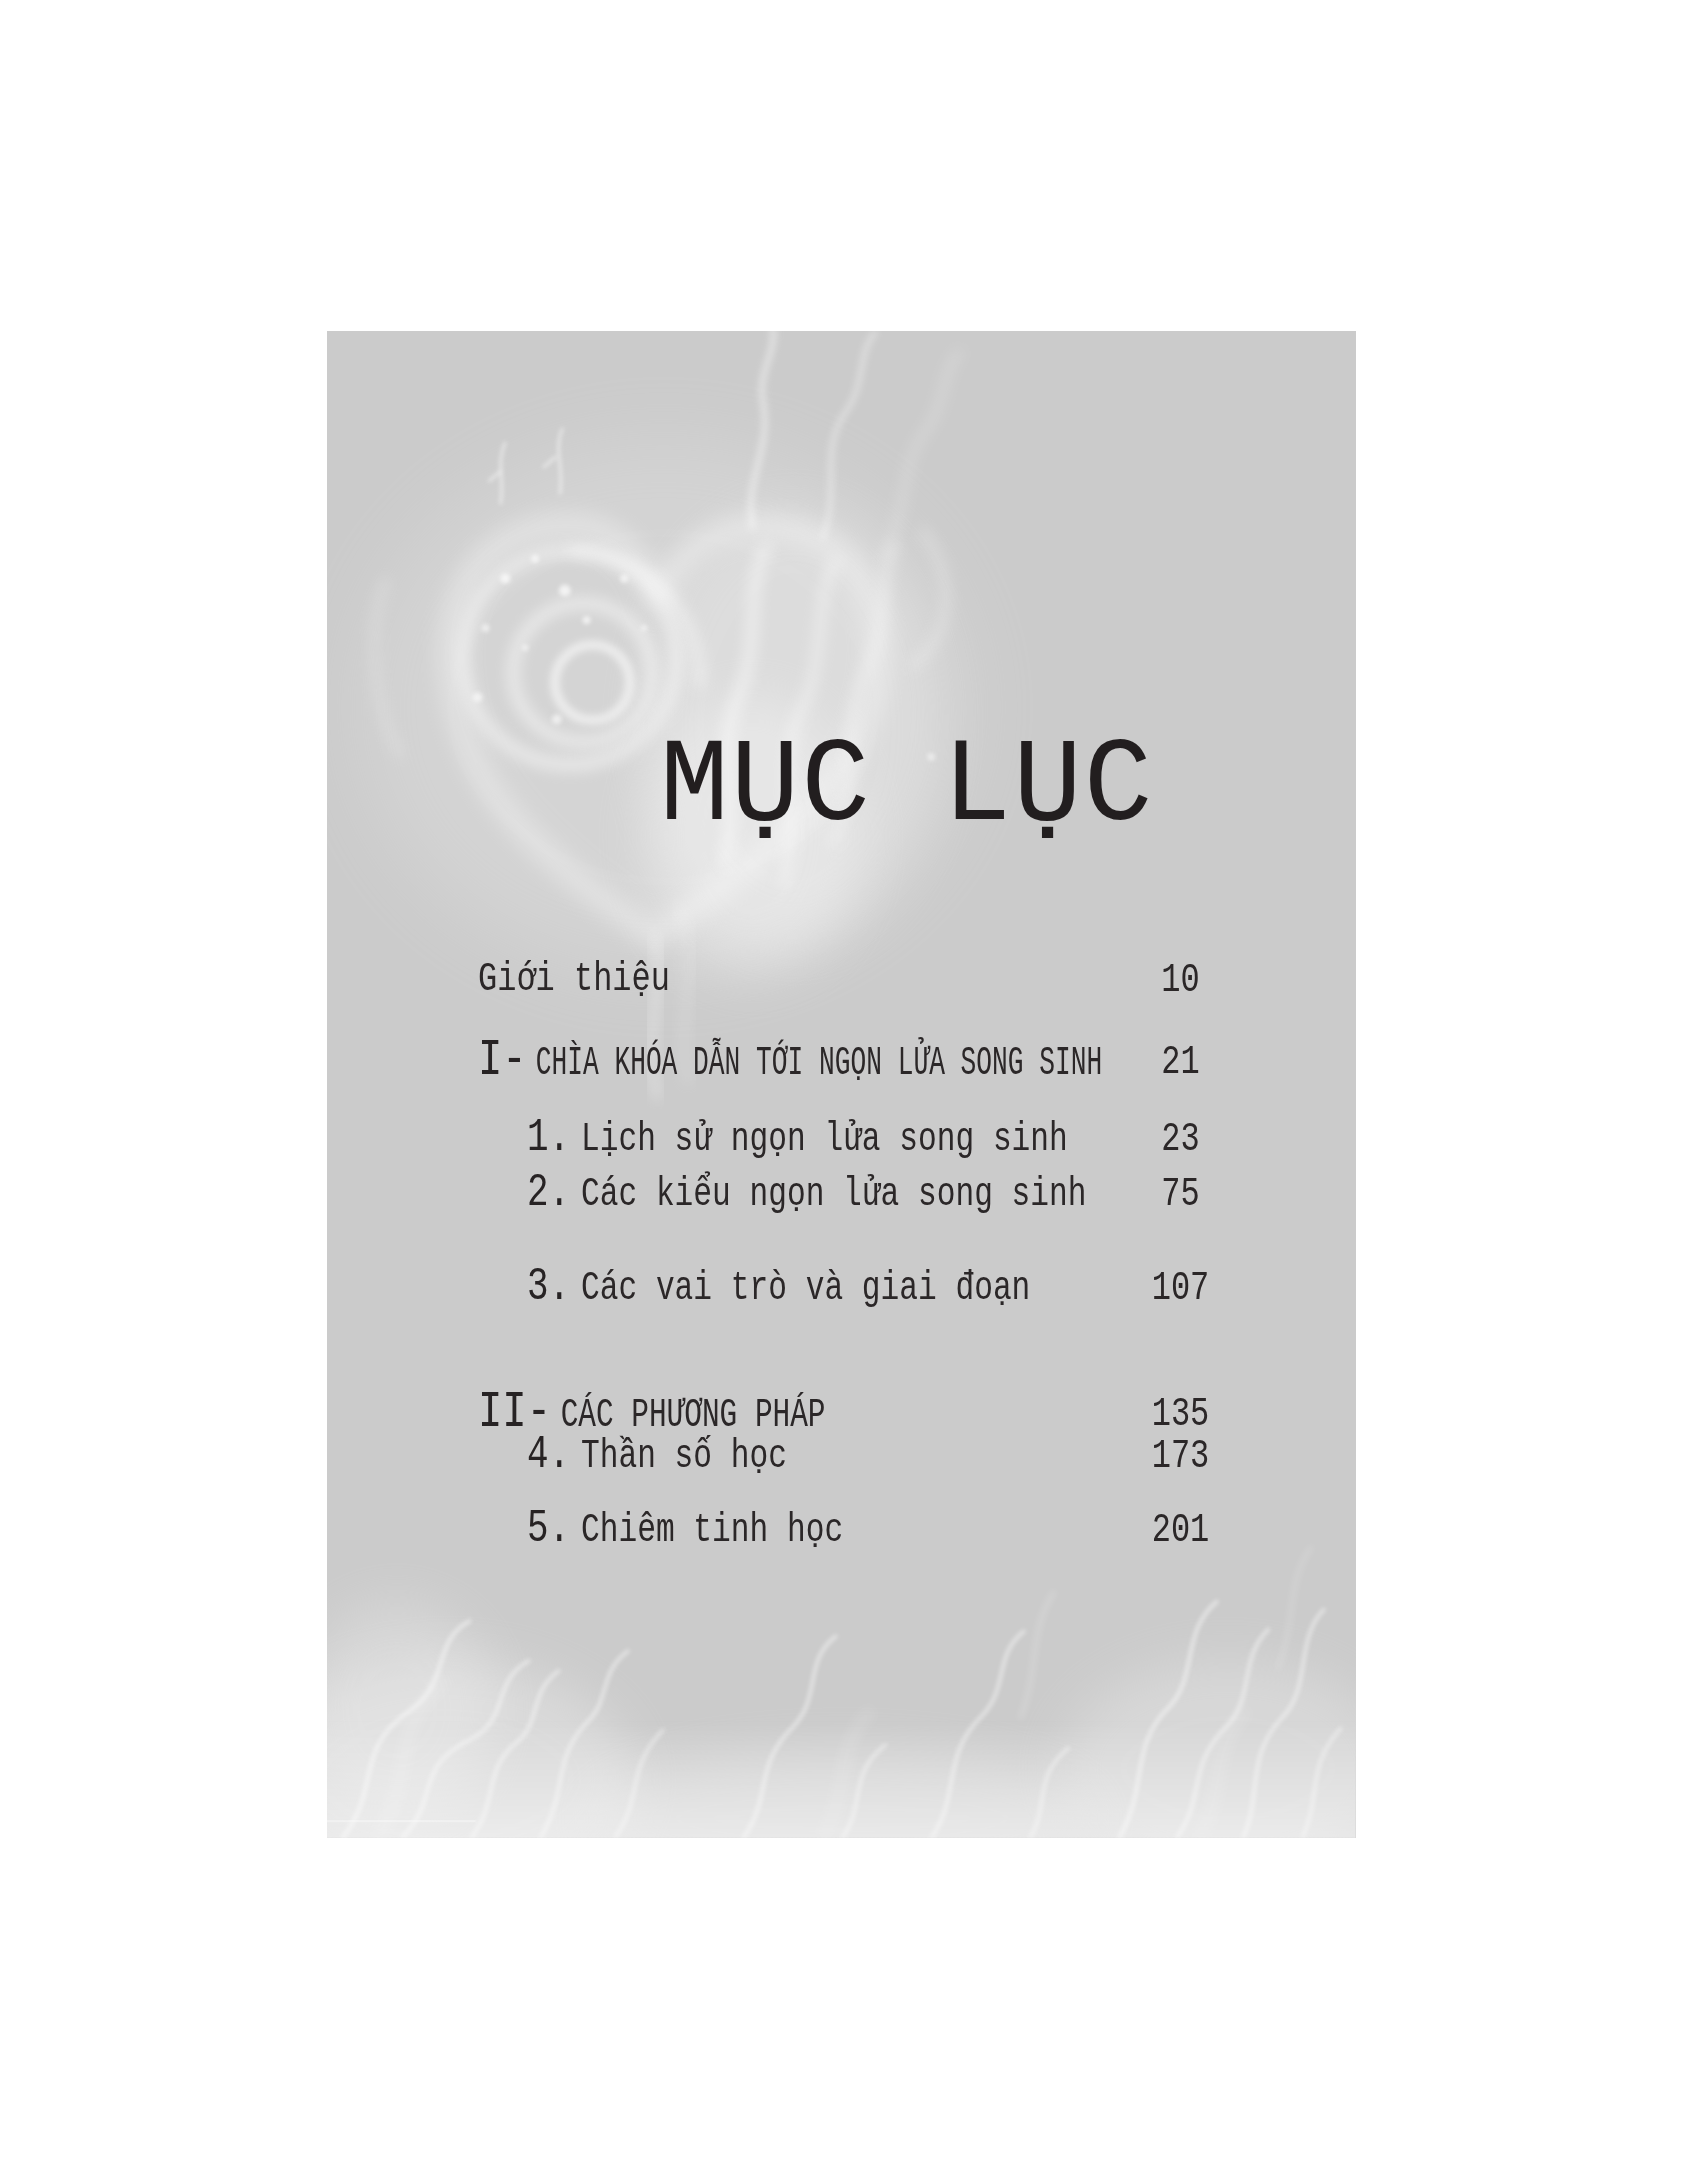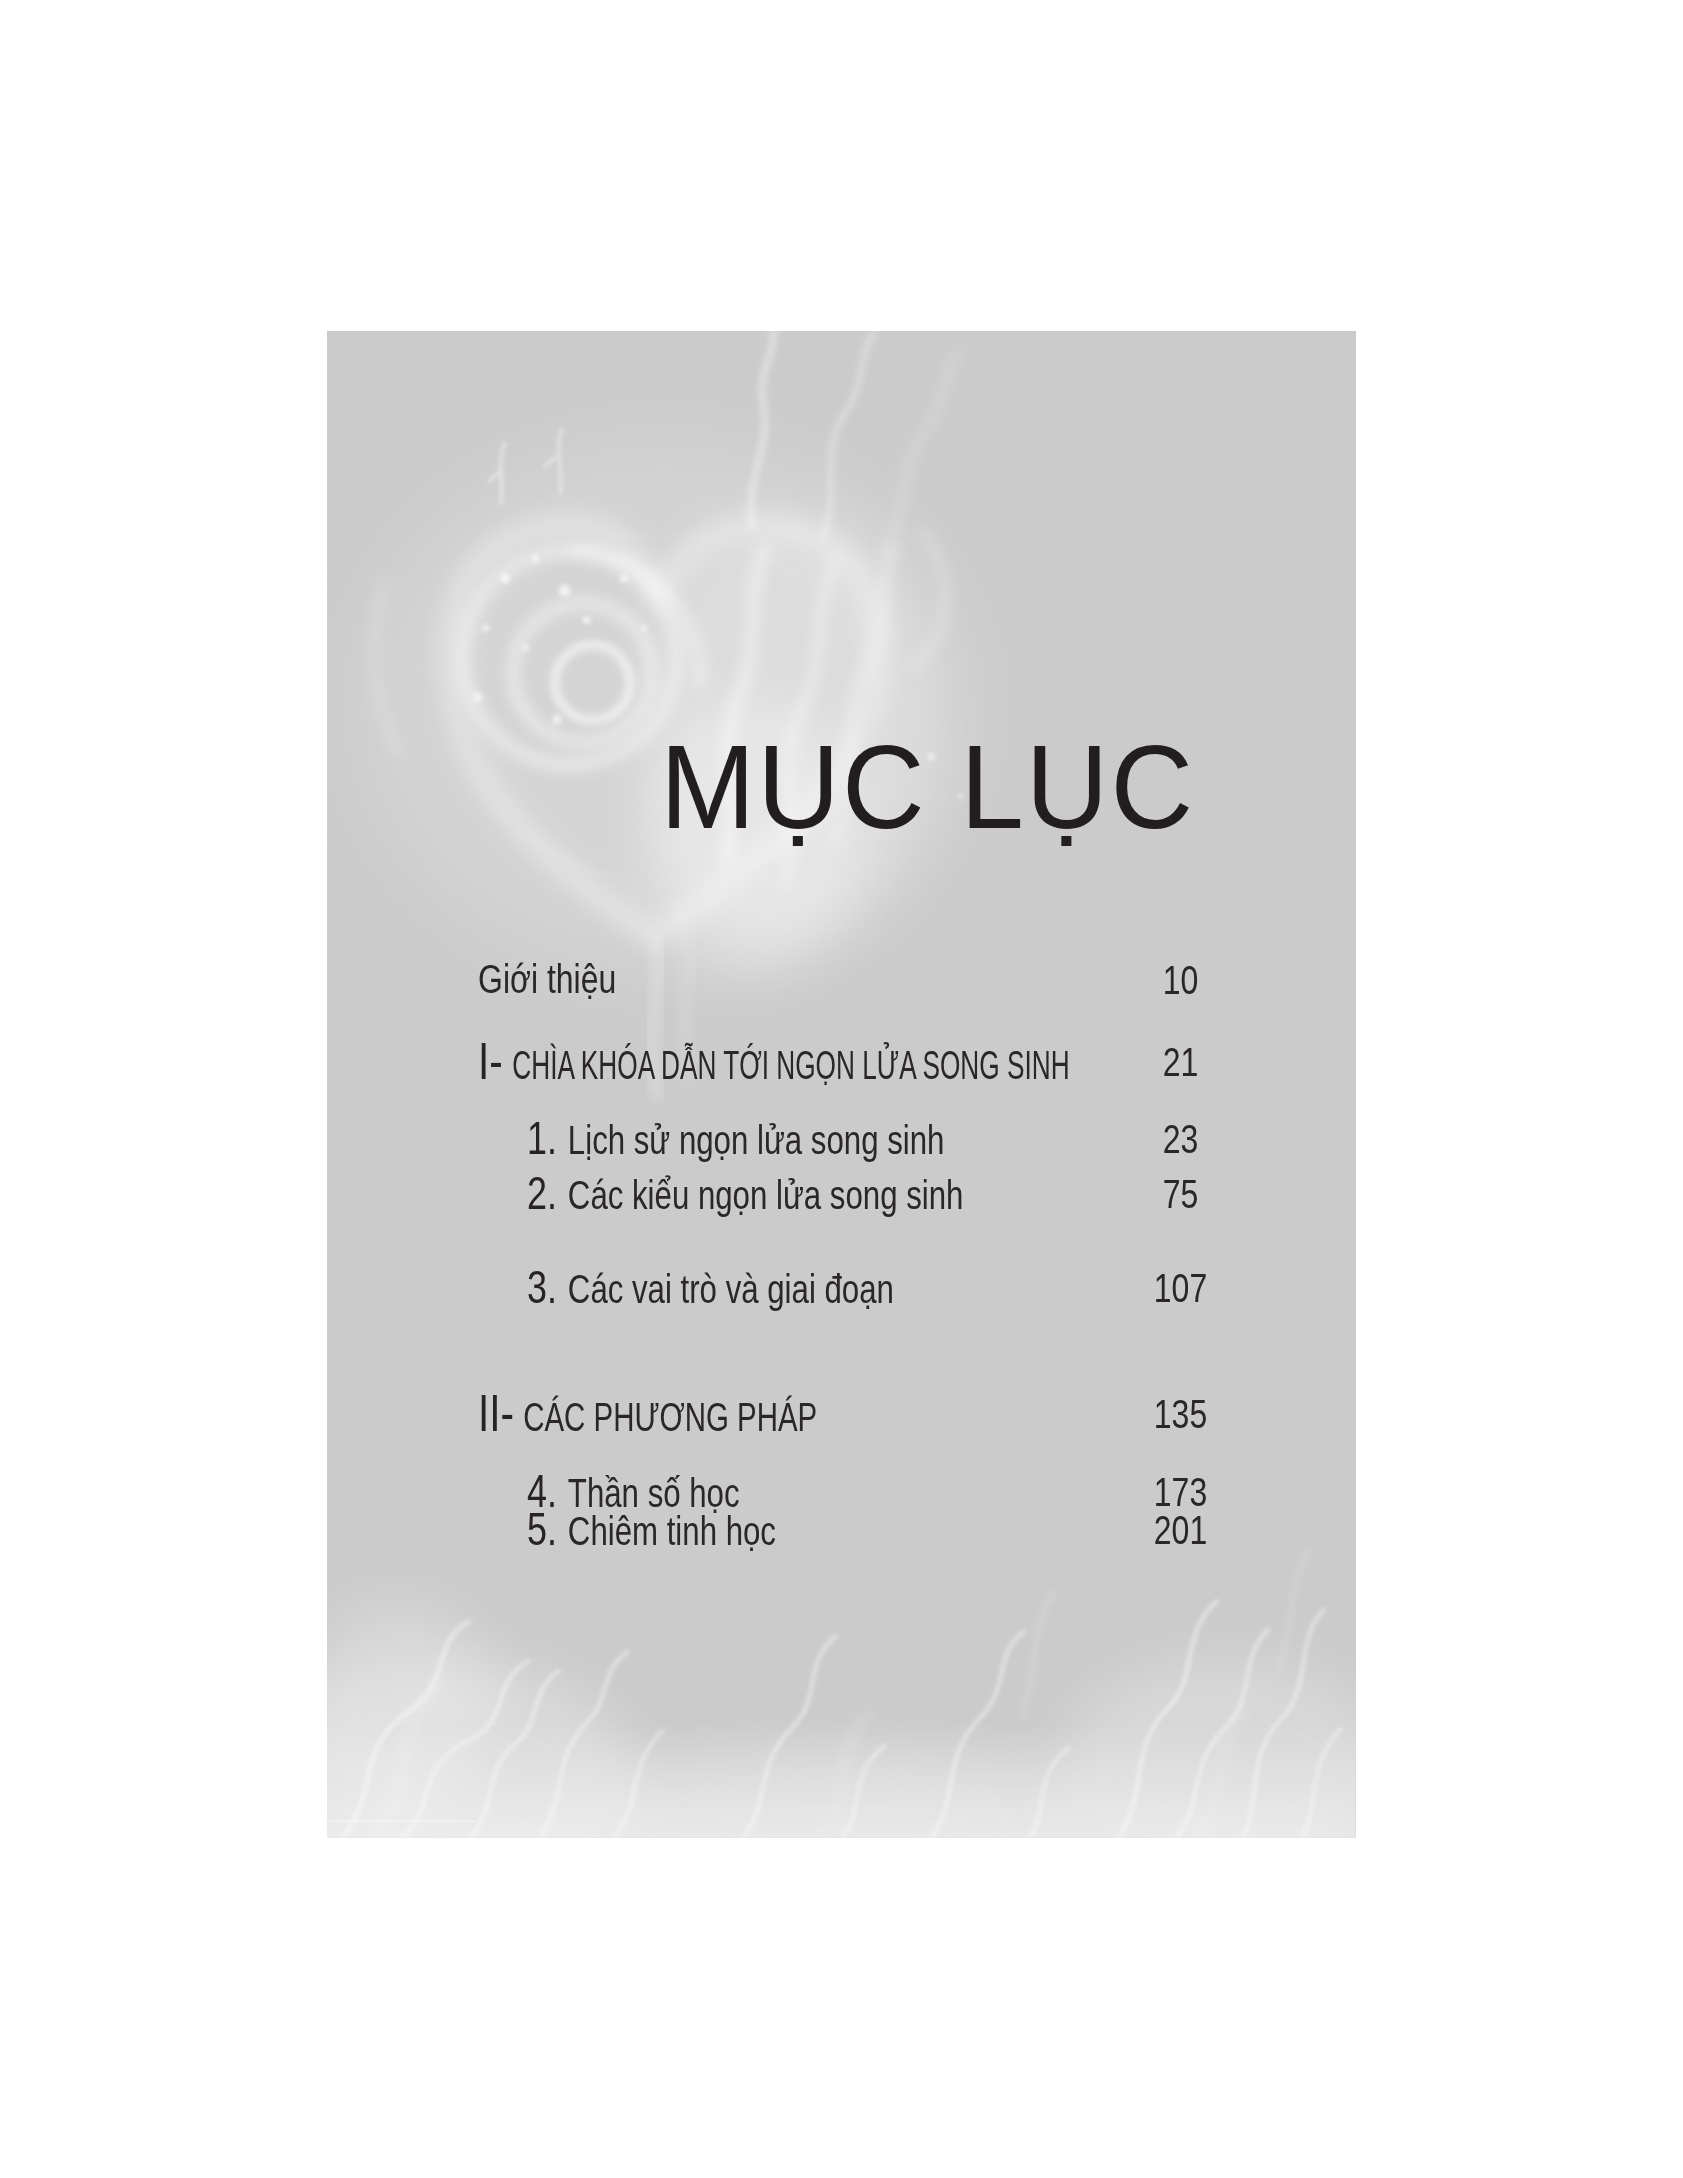--- a/index.html
+++ b/index.html
@@ -1,17 +1,17 @@
 <!DOCTYPE html>
 <html><head>
 <meta charset="utf-8">
 <style>
   html,body{margin:0;padding:0;background:#ffffff;}
   #stage{position:relative;width:1683px;height:2178px;background:#ffffff;overflow:hidden;
-         font-family:Liberation Sans, sans-serif;}
+         font-family:Liberation Mono, monospace;}
   
   #paper{position:absolute;left:327px;top:331px;width:1029px;height:1507px;
          background:#cbcbcb;overflow:hidden;}
   
   .toc-title{position:absolute;left:333px;top:392px;font-size:118px;line-height:1.1;
              color:#221e1f;letter-spacing:2px;white-space:nowrap;
              transform:scaleX(.97);transform-origin:0 0;}
   
   .row{position:absolute;left:0;width:100%;height:89px;}
   .lead{position:absolute;left:151px;top:50%;white-space:nowrap;color:#2b2728;
@@ -122,21 +122,21 @@
         <span class="pagenum">75</span>
       </div>
       <div class="row item" style="top:912px">
         <span class="lead"><span class="prefix">3.</span><span class="label">Các vai trò và giai đoạn</span></span>
         <span class="pagenum">107</span>
       </div>
       <div class="row section sq2" style="top:1038px">
         <span class="lead"><span class="prefix">II-</span><span class="label">CÁC PHƯƠNG PHÁP</span></span>
         <span class="pagenum">135</span>
       </div>
-      <div class="row item" style="top:1116px">
+      <div class="row item" style="top:1080px">
         <span class="lead"><span class="prefix">4.</span><span class="label">Thần số học</span></span>
         <span class="pagenum">173</span>
       </div>
       <div class="row item" style="top:1154px">
         <span class="lead"><span class="prefix">5.</span><span class="label">Chiêm tinh học</span></span>
         <span class="pagenum">201</span>
       </div>
     </div>
 
     <svg id="flamesArt" width="1029" height="376" viewBox="0 0 1039 380">

